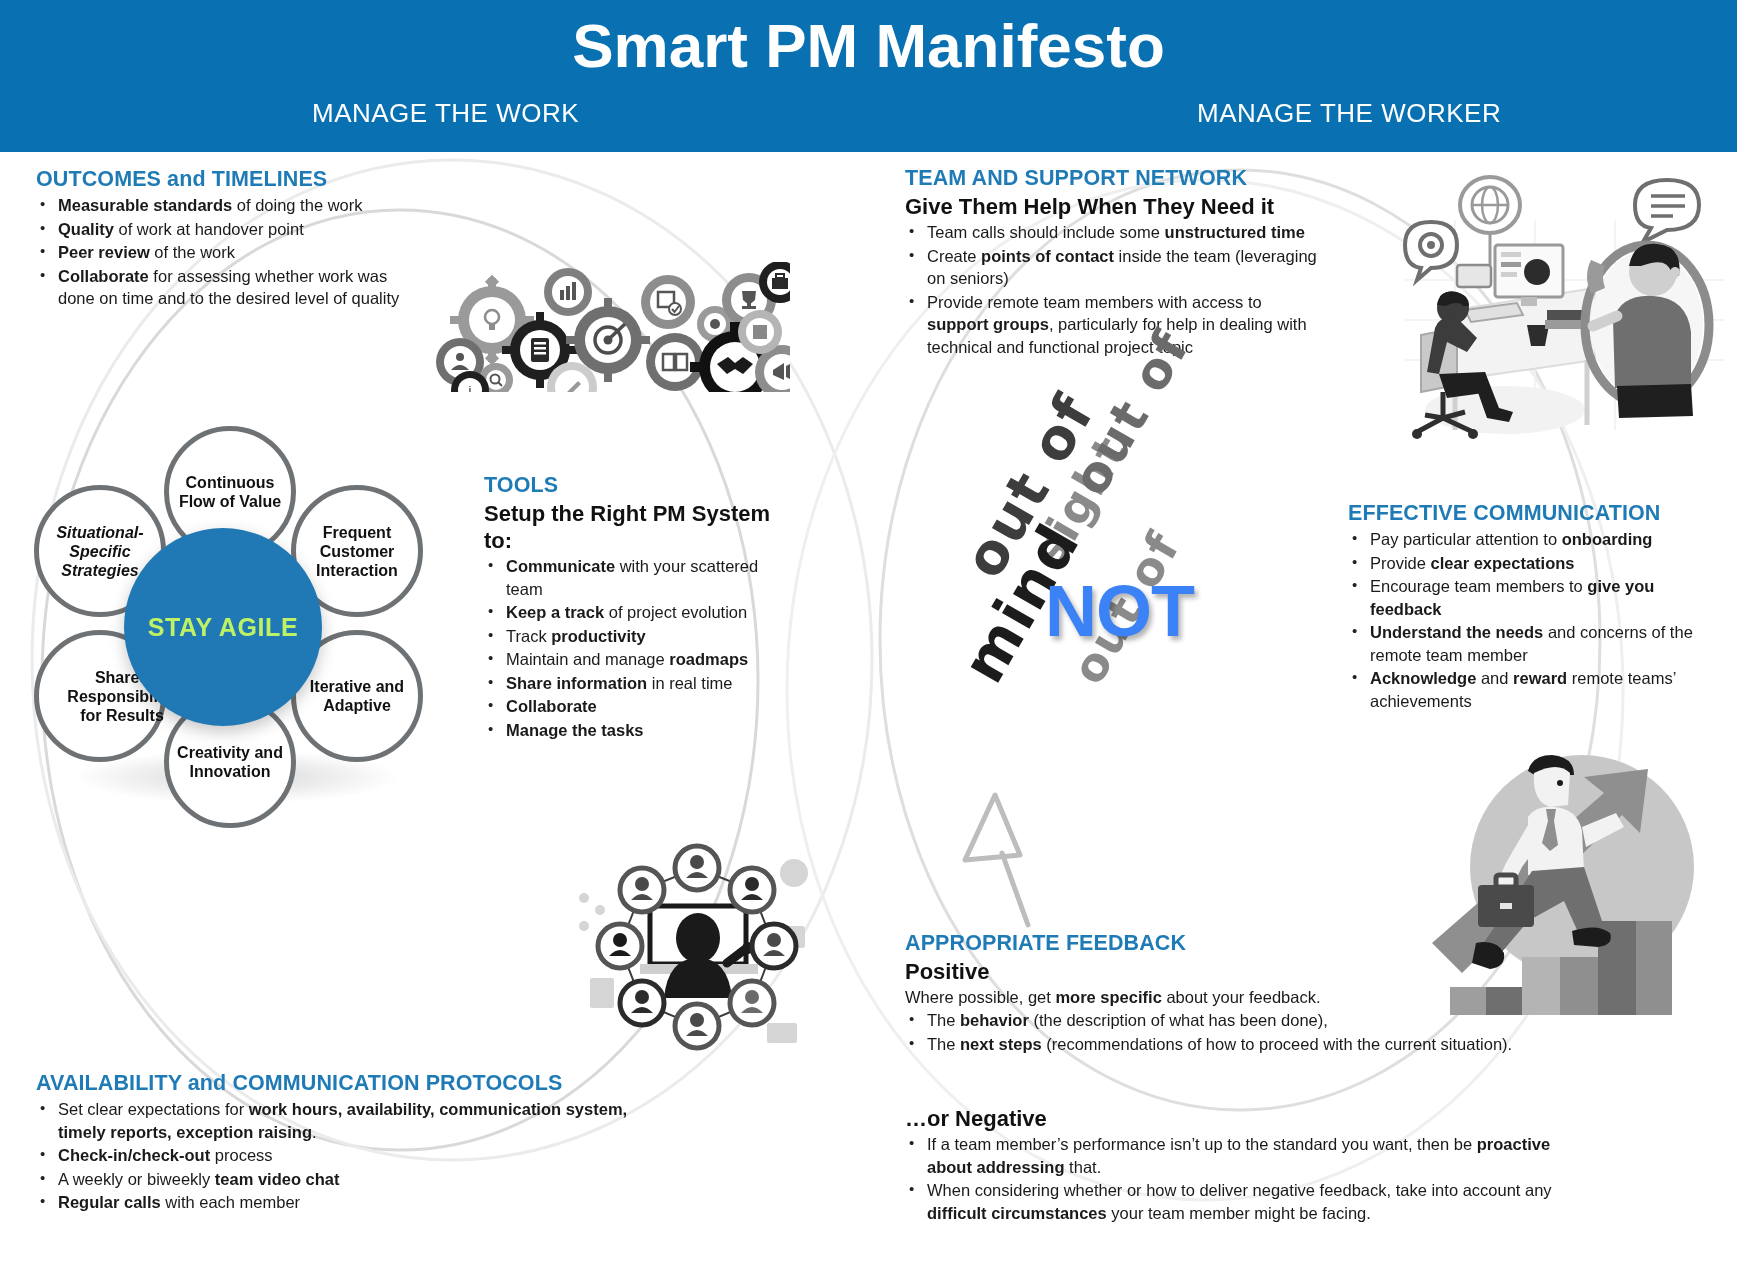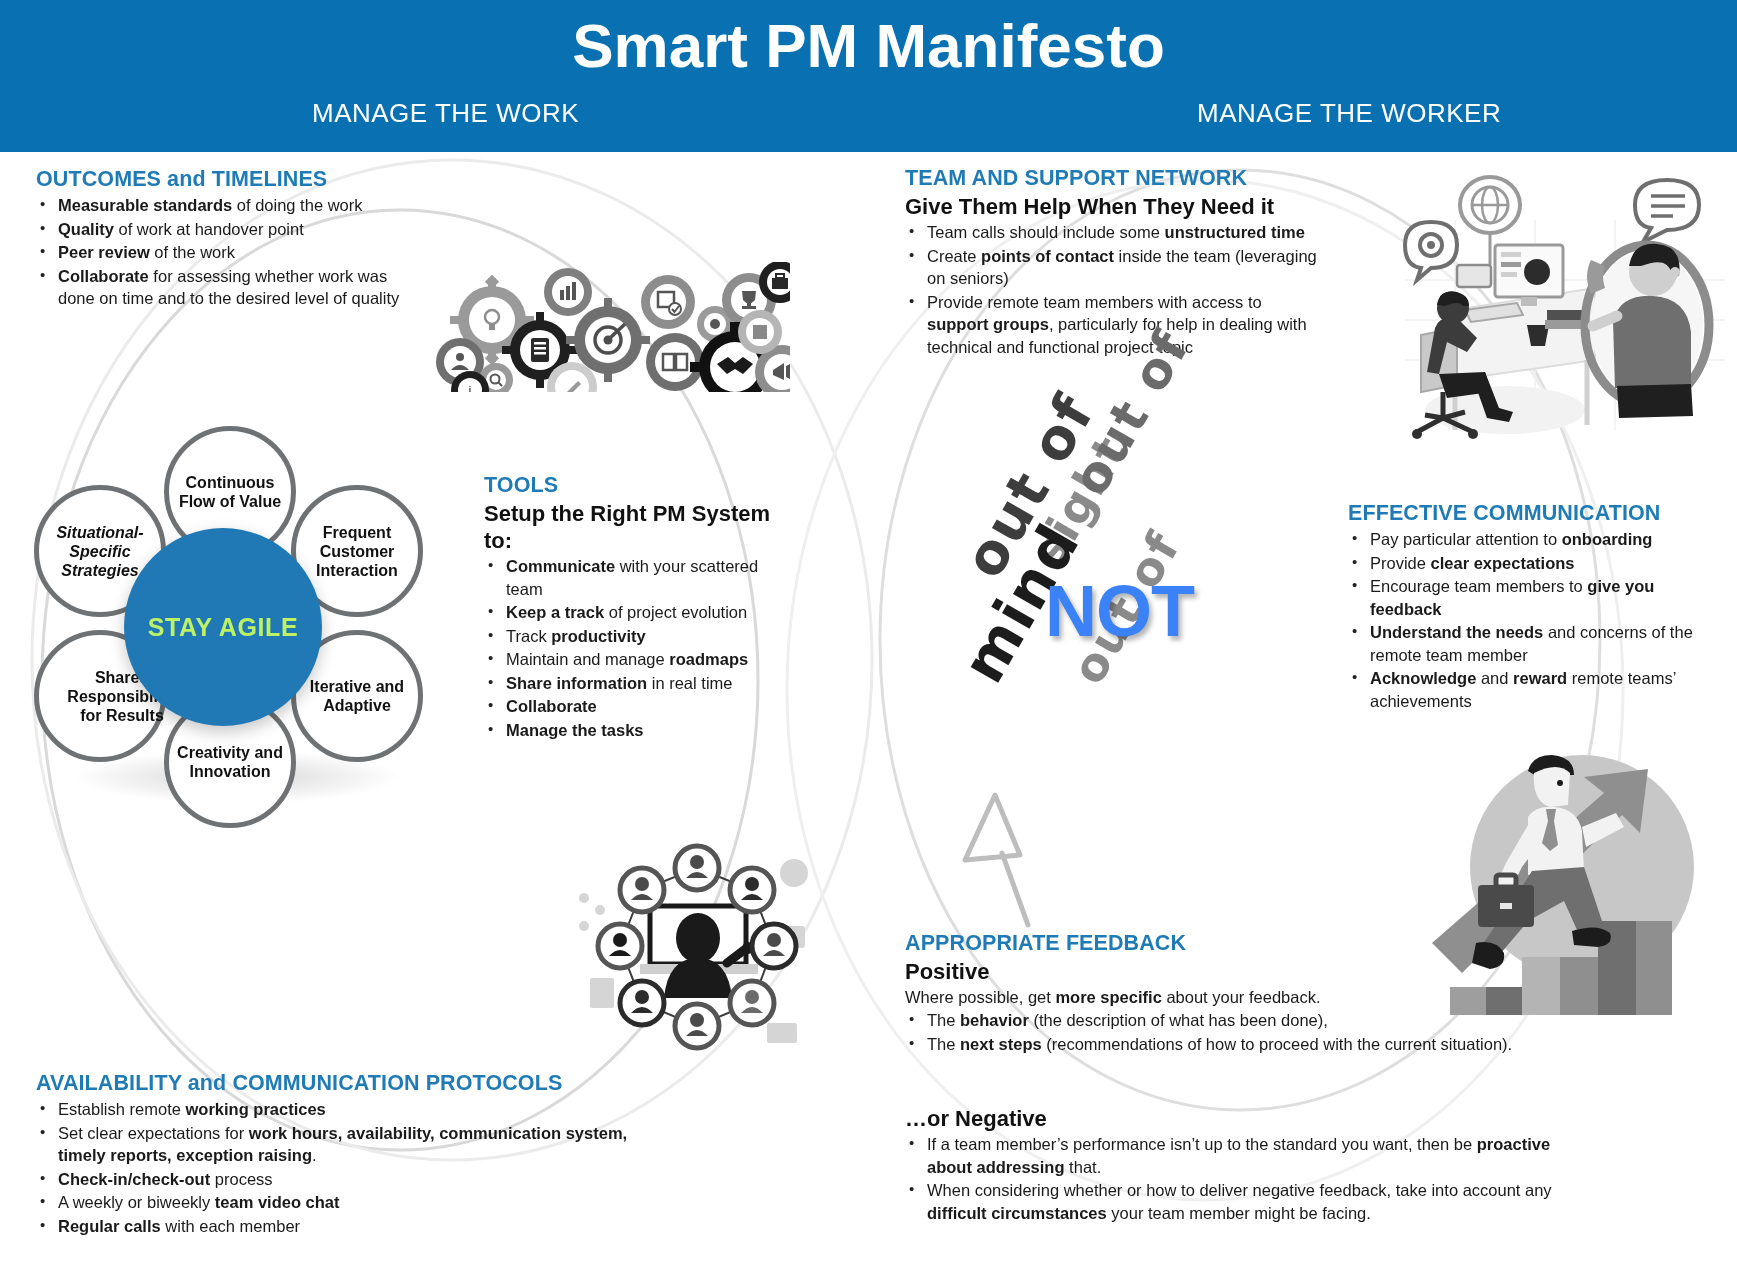--- a/index.html
+++ b/index.html
@@ -389,21 +389,20 @@
         <circle cx="70" cy="52" r="22" fill="#fff" stroke="#555" stroke-width="5"></circle>
         <circle cx="70" cy="46" r="7" fill="#4a4a4a"></circle>
           <path d="M 59 62 Q 70 50 81 62 Z" fill="#4a4a4a"></path>
       </g>
     </g>
   </svg>
 
   <div class="sect" style="left:36px; top:1070px; width:640px;">
     <h3>AVAILABILITY and COMMUNICATION PROTOCOLS</h3>
     <ul>
-      <li><span>Establish remote </span><b>working practices</b></li>
       <li><span>Set clear expectations for </span><b>work hours, availability, communication system, timely reports, exception raising</b><span>.</span></li>
       <li><b>Check-in/check-out</b><span> process</span></li>
       <li><span>A weekly or biweekly </span><b>team video chat</b></li>
       <li><b>Regular calls</b><span> with each member</span></li>
     </ul>
   </div>
 
   <div class="sect" style="left:905px; top:165px; width:420px;">
     <h3>TEAM AND SUPPORT NETWORK</h3>
     <h4>Give Them Help When They Need it</h4>

